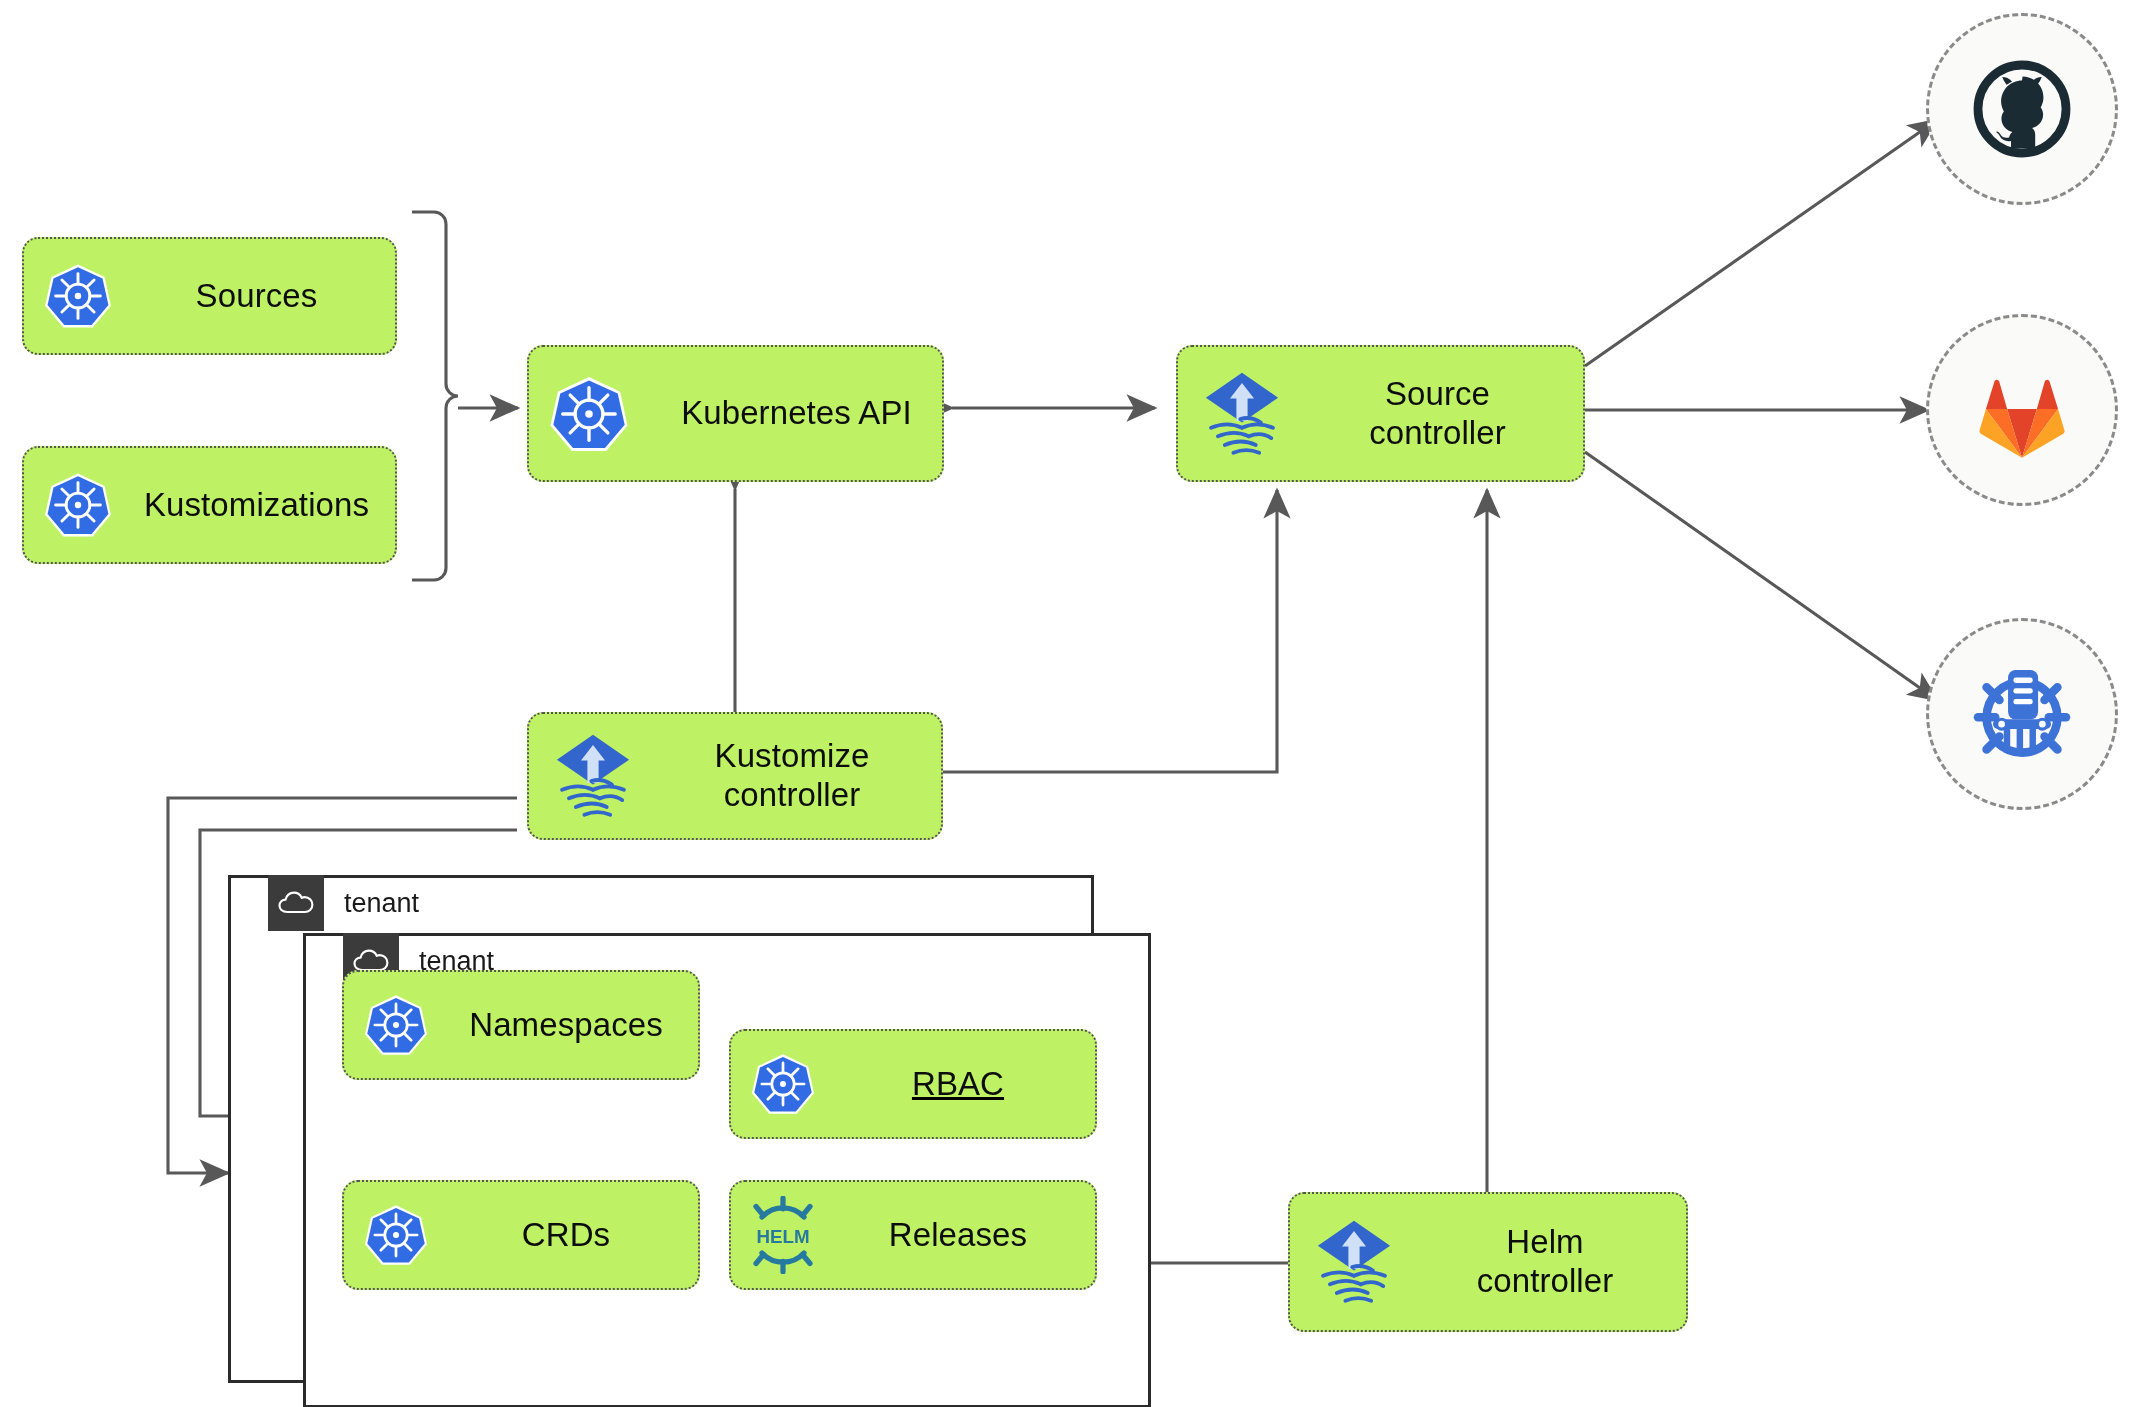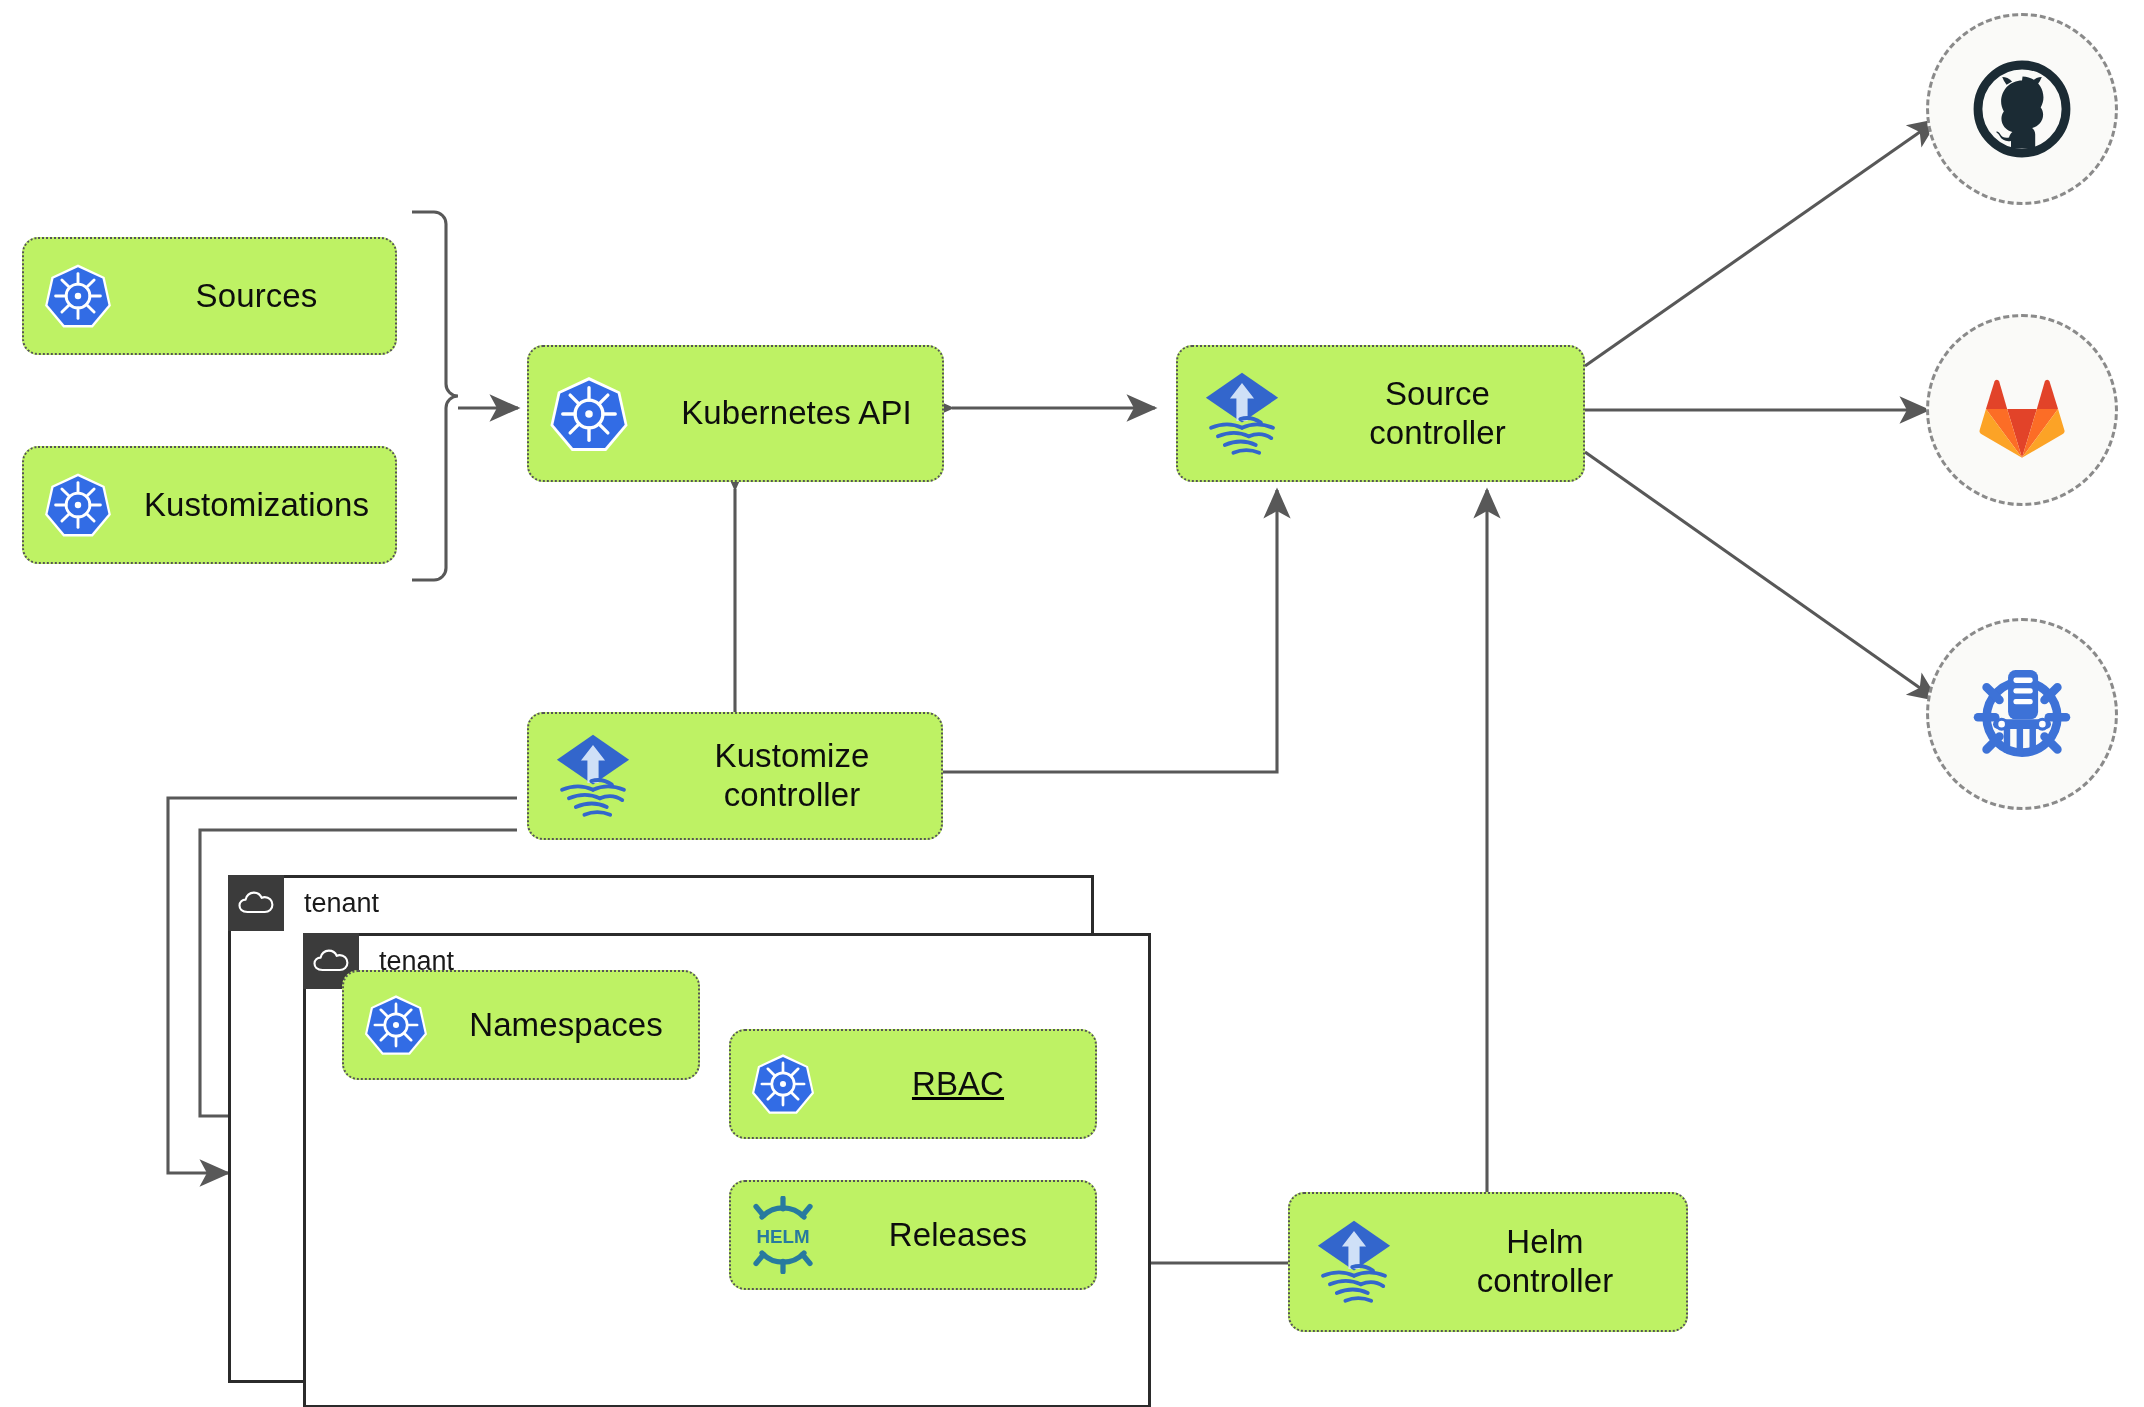--- a/index.html
+++ b/index.html
@@ -33,21 +33,21 @@
     box-sizing:border-box;
   }
 
   
   .tenant{
     position:absolute;background:#ffffff;border:3px solid #2b2b2b;
     box-sizing:border-box;
   }
   .tenant .tab{
     position:absolute;left:-3px;top:-3px;height:56px;
-    display:flex;align-items:center;background:transparent;
+    display:flex;align-items:center;background:transparent;padding-left:40px;
   }
   .tenant .tabsq{
     width:56px;height:56px;background:#3b3b3b;
     display:flex;align-items:center;justify-content:center;flex:0 0 auto;
   }
   .tenant .tabtxt{
     color:#1a1a1a;font-size:27px;padding-left:20px;white-space:nowrap;
   }
 </style>
 </head>
@@ -287,20 +287,41 @@
             <path d="M62 62 L73 73"></path>
           <path d="M73 27 L62 38"></path>
             <path d="M38 62 L27 73"></path>
         </g>
         <circle cx="50" cy="50" r="4.6" fill="#ffffff"></circle>
       </svg>
     </div>
     <div class="lbl">RBAC</div>
   </div>
 
+  <div class="node" style="left:342px;top:1180px;width:358px;height:110px;">
+    <div class="ico" style="width:104px;">
+      <svg width="66" height="66" viewBox="0 0 100 100">
+        <path d="M50 5 L88 23 L97 64 L71 95 L29 95 L3 64 L12 23 Z" fill="#ffffff"></path>
+        <path d="M50 9 L85 25 L93.5 63 L69.5 91.5 L30.5 91.5 L6.5 63 L15 25 Z" fill="#326CE5"></path>
+        <g fill="none" stroke="#ffffff" stroke-width="4.1" stroke-linecap="round">
+          <circle cx="50" cy="50" r="17"></circle>
+          <path d="M50 18 V33"></path>
+            <path d="M50 67 V82"></path>
+          <path d="M18 50 H33"></path>
+            <path d="M67 50 H82"></path>
+          <path d="M27 27 L38 38"></path>
+            <path d="M62 62 L73 73"></path>
+          <path d="M73 27 L62 38"></path>
+            <path d="M38 62 L27 73"></path>
+        </g>
+        <circle cx="50" cy="50" r="4.6" fill="#ffffff"></circle>
+      </svg>
+    </div>
+    <div class="lbl">CRDs</div>
+  </div>
 
   <div class="node" style="left:729px;top:1180px;width:368px;height:110px;">
     <div class="ico" style="width:104px;">
       <svg width="76" height="78" viewBox="0 0 100 104">
         <g stroke="#277A9F" stroke-width="7" fill="none" stroke-linecap="round">
           <path d="M22 28 A38 38 0 0 1 78 28"></path>
           <path d="M22 76 A38 38 0 0 0 78 76"></path>
           <path d="M50 3 V17"></path>
             <path d="M50 87 V101"></path>
           <path d="M14 14 L24 26"></path>

